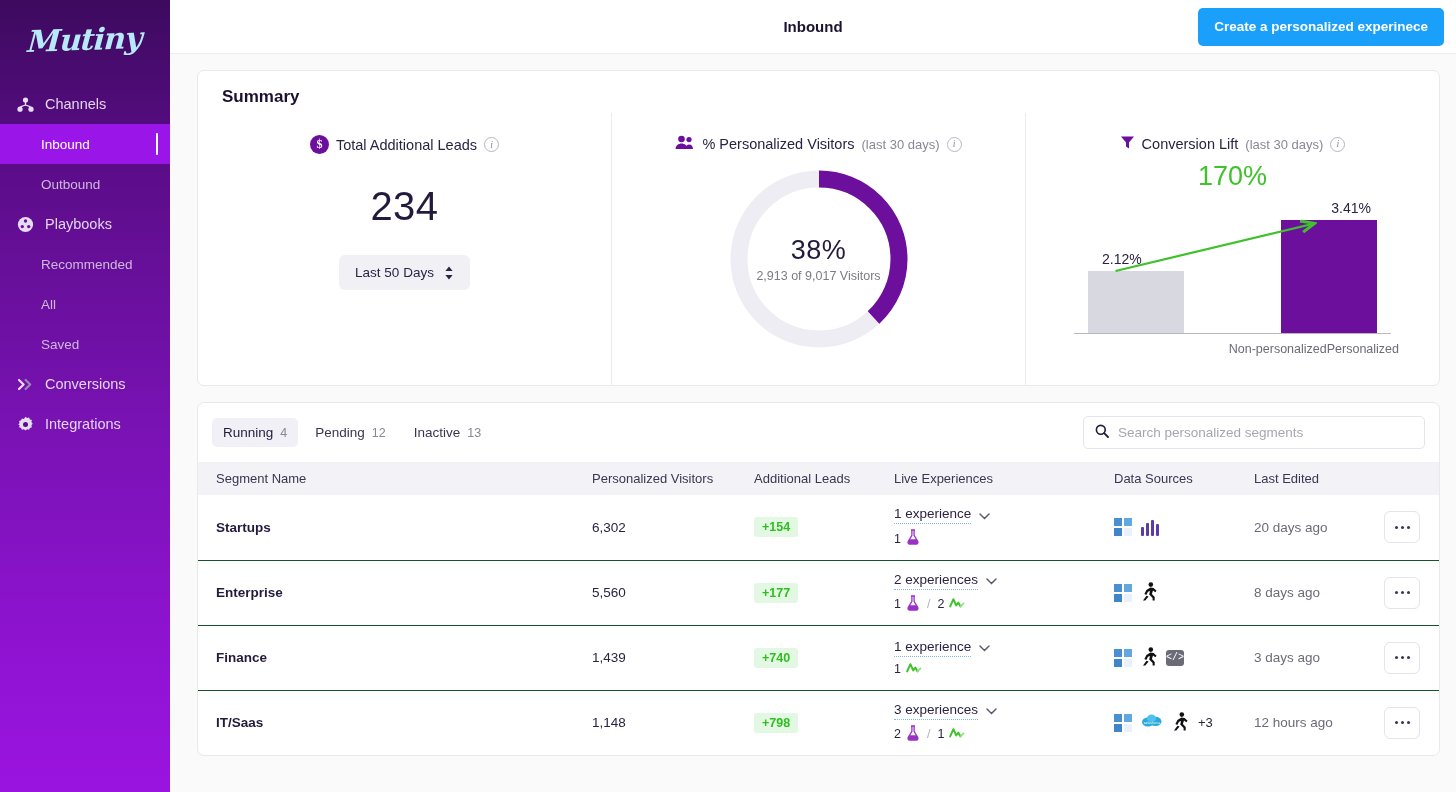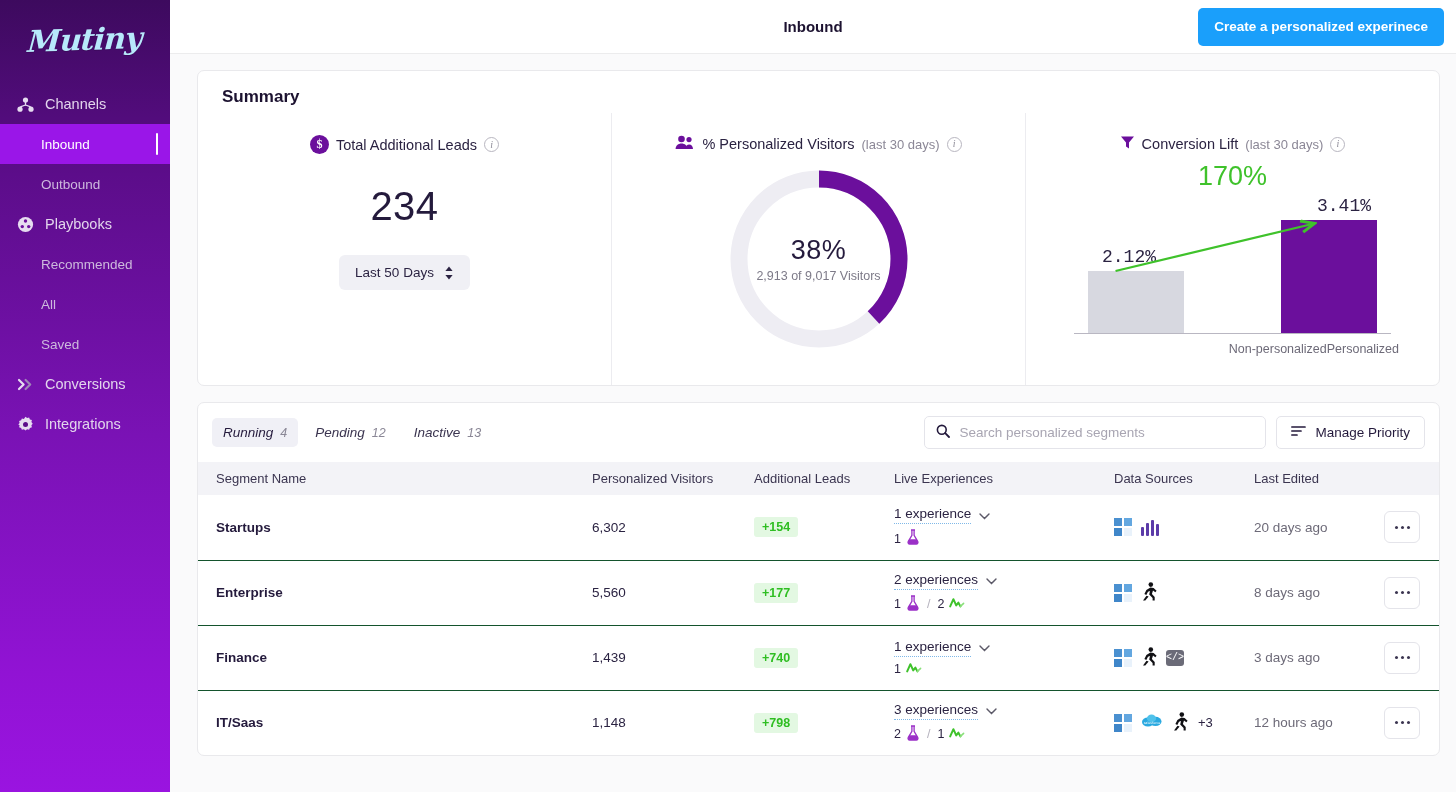--- a/index.html
+++ b/index.html
@@ -127,35 +127,35 @@
   .bars {
     position: relative; height: 132px; margin: 10px 48px 0 48px;
     border-bottom: 1.5px solid #b9b7c2;
   }
   .bar {
     position: absolute; bottom: 0; width: 96px;
   }
   .bar.np { left: 14px; height: 62px; background: #d7d8e0; }
   .bar.p { right: 14px; height: 113px; background: #6b0f9c; }
   .bar-lbl {
-    position: absolute; font-size: 18px; color: #2b2342; white-space: nowrap; font-family: Liberation Mono, monospace;
+    position: absolute; font-size: 14px; color: #2b2342; white-space: nowrap;
   }
   .bar-lbl.np { left: 28px; bottom: 66px; }
   .bar-lbl.p { right: 20px; bottom: 117px; }
   .bars-x { display: flex; justify-content: flex-end; margin: 8px 40px 0 40px; }
   .bars-x span { font-size: 12.5px; color: #6d6a78; }
 
   
   .tablecard { overflow: hidden; }
   .tabbar { display: flex; align-items: center; padding: 13px 14px; }
   .tabs { display: flex; gap: 6px; }
   .tab {
     display: flex; align-items: center; gap: 7px;
     padding: 7px 11px; border-radius: 5px; cursor: pointer;
-    font-size: 13.5px; color: #3b3550; font-style: italic;
+    font-size: 13.5px; color: #3b3550;
   }
   .tab.active { background: #f0f0f6; color: #241a3c; }
   .tab .cnt { color: #8a8796; font-size: 12.5px; }
   .rightctl { margin-left: auto; display: flex; gap: 10px; align-items: center; }
   .search {
     width: 342px; height: 33px; border: 1px solid #e4e4ea; border-radius: 5px;
     display: flex; align-items: center; gap: 9px; padding: 0 11px; background: #fff;
   }
   .search input {
     border: none; outline: none; font-size: 13.5px; color: #2b2342;
@@ -405,30 +405,20 @@
 
           <div class="rightctl">
             <div class="search">
               <span>
                 <svg width="14" height="14" viewBox="0 0 14 14">
                     <circle cx="5.8" cy="5.8" r="4.4" fill="none" stroke="#241a3c" stroke-width="1.6"></circle>
                     <line x1="9.2" y1="9.2" x2="13" y2="13" stroke="#241a3c" stroke-width="1.8" stroke-linecap="round"></line>
                   </svg>
               </span>
               <input type="text" placeholder="Search personalized segments" style="">
-            </div>
-            <div class="mp">
-              <span>
-                <svg width="15" height="12" viewBox="0 0 15 12">
-                    <line x1="0.8" y1="2" x2="14" y2="2" stroke="#241a3c" stroke-width="1.7" stroke-linecap="round"></line>
-                    <line x1="0.8" y1="6" x2="10" y2="6" stroke="#241a3c" stroke-width="1.7" stroke-linecap="round"></line>
-                    <line x1="0.8" y1="10" x2="6" y2="10" stroke="#241a3c" stroke-width="1.7" stroke-linecap="round"></line>
-                  </svg>
-              </span>
-              <span>Manage Priority</span>
             </div>
           </div>
         </div>
 
         <table>
           <colgroup>
             <col style="width:394px">
               <col style="width:162px">
               <col style="width:140px">
             <col style="width:220px">

